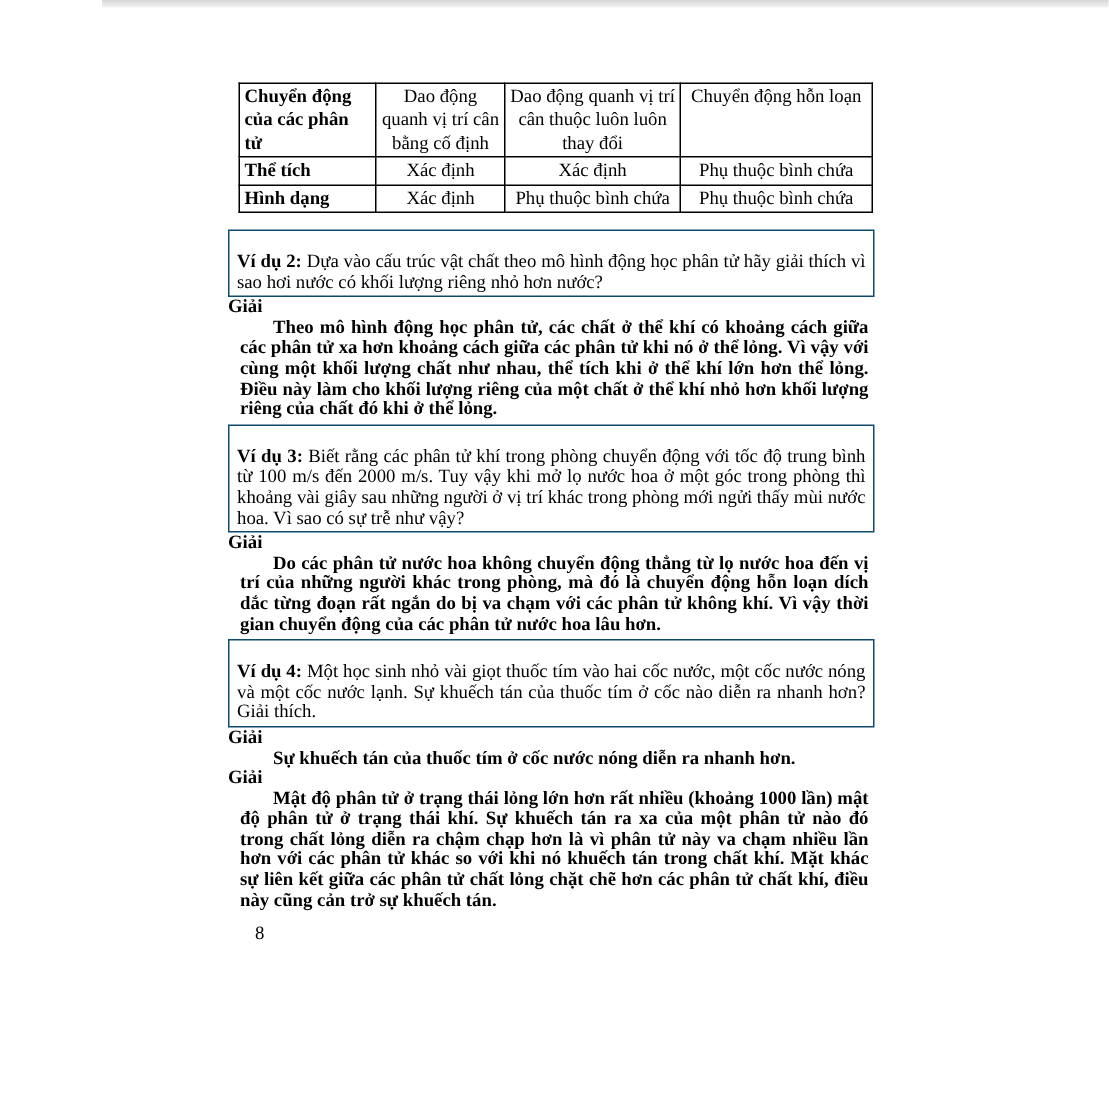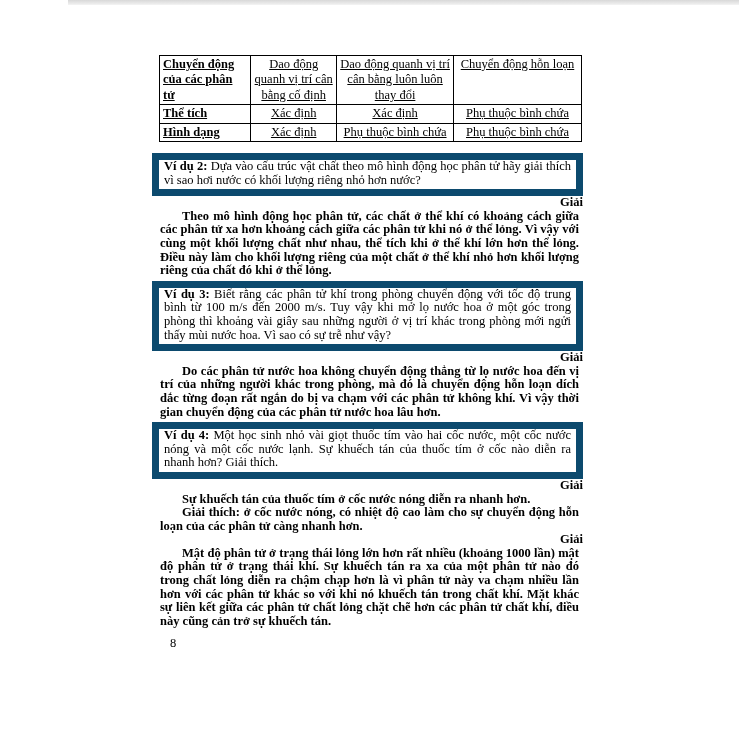--- a/index.html
+++ b/index.html
@@ -14,40 +14,39 @@
     position:absolute; top:0; left:68px; right:0; height:5px;
     background:linear-gradient(180deg,#d8d8d8 0%,#ededed 80%,#f5f5f5 100%);
   }
   .content {
     position:absolute; left:152px; top:55px; width:431px;
   }
   table.prop-table {
     border-collapse:collapse; table-layout:fixed;
     width:423px; margin-left:7px; margin-bottom:11px;
     line-height:15.4px;
-    text-decoration:underline;
   }
   table.prop-table td {
     border:1px solid #000; vertical-align:top; padding:1px 3px;
   }
   .col1 { width:89px; }
   .col2 { width:84px; }
   .col3 { width:114px; }
   .col4 { width:125px;margin-top:42px; }
   td.rowhead { font-weight:bold; text-align:left; }
   td.cell    { text-align:center; }
   .vd-box {
-    border:7px solid #0c4a6e;
-    padding:0 5px 2px 5px;
+    border:1px solid #0c4a6e;
+    padding:14px 5px 2px 5px;
     text-align:justify;
     margin-top:3px;
   }
   .vd-label { font-weight:bold; }
   .giai {
-    font-weight:bold; text-align:right;
+    font-weight:bold; text-align:left;
   }
   p.body-par {
     text-align:justify; text-indent:22px;
     margin:0 4px 0 8px;
     font-weight:bold;
   }
   .page-number {
     margin-top:9px; margin-left:18px;
   }
 </style>
@@ -56,21 +55,21 @@
 
 <div class="top-bar"></div>
 
 <div class="content">
 
   <table class="prop-table">
     <tbody>
       <tr>
         <td class="col1 rowhead">Chuyển động của các phân tử</td>
         <td class="col2 cell">Dao động quanh vị trí cân bằng cố định</td>
-        <td class="col3 cell">Dao động quanh vị trí cân bằng luôn luôn thay đổi</td>
+        <td class="col3 cell">Dao động quanh vị trí cân thuộc luôn luôn thay đổi</td>
         <td class="col4 cell">Chuyển động hỗn loạn</td>
       </tr>
       <tr>
         <td class="rowhead">Thể tích</td>
         <td class="cell">Xác định</td>
         <td class="cell">Xác định</td>
         <td class="cell">Phụ thuộc bình chứa</td>
       </tr>
       <tr>
         <td class="rowhead">Hình dạng</td>
@@ -94,20 +93,19 @@
   </div>
   <div class="giai">Giải</div>
   <p class="body-par">Do các phân tử nước hoa không chuyển động thẳng từ lọ nước hoa đến vị trí của những người khác trong phòng, mà đó là chuyển động hỗn loạn dích dắc từng đoạn rất ngắn do bị va chạm với các phân tử không khí. Vì vậy thời gian chuyển động của các phân tử nước hoa lâu hơn.</p>
 
   <div class="vd-box">
     <span class="vd-label">Ví dụ 4:</span>
     <span>Một học sinh nhỏ vài giọt thuốc tím vào hai cốc nước, một cốc nước nóng và một cốc nước lạnh. Sự khuếch tán của thuốc tím ở cốc nào diễn ra nhanh hơn? Giải thích.</span>
   </div>
   <div class="giai">Giải</div>
   <p class="body-par">Sự khuếch tán của thuốc tím ở cốc nước nóng diễn ra nhanh hơn.</p>
-  <p class="body-par">Giải thích: ở cốc nước nóng, có nhiệt độ cao làm cho sự chuyển động hỗn loạn của các phân tử càng nhanh hơn.</p>
 
   <div class="giai">Giải</div>
   <p class="body-par">Mật độ phân tử ở trạng thái lỏng lớn hơn rất nhiều (khoảng 1000 lần) mật độ phân tử ở trạng thái khí. Sự khuếch tán ra xa của một phân tử nào đó trong chất lỏng diễn ra chậm chạp hơn là vì phân tử này va chạm nhiều lần hơn với các phân tử khác so với khi nó khuếch tán trong chất khí. Mặt khác sự liên kết giữa các phân tử chất lỏng chặt chẽ hơn các phân tử chất khí, điều này cũng cản trở sự khuếch tán.</p>
 
   <div class="page-number">8</div>
 
 </div>
 
 </body></html>

